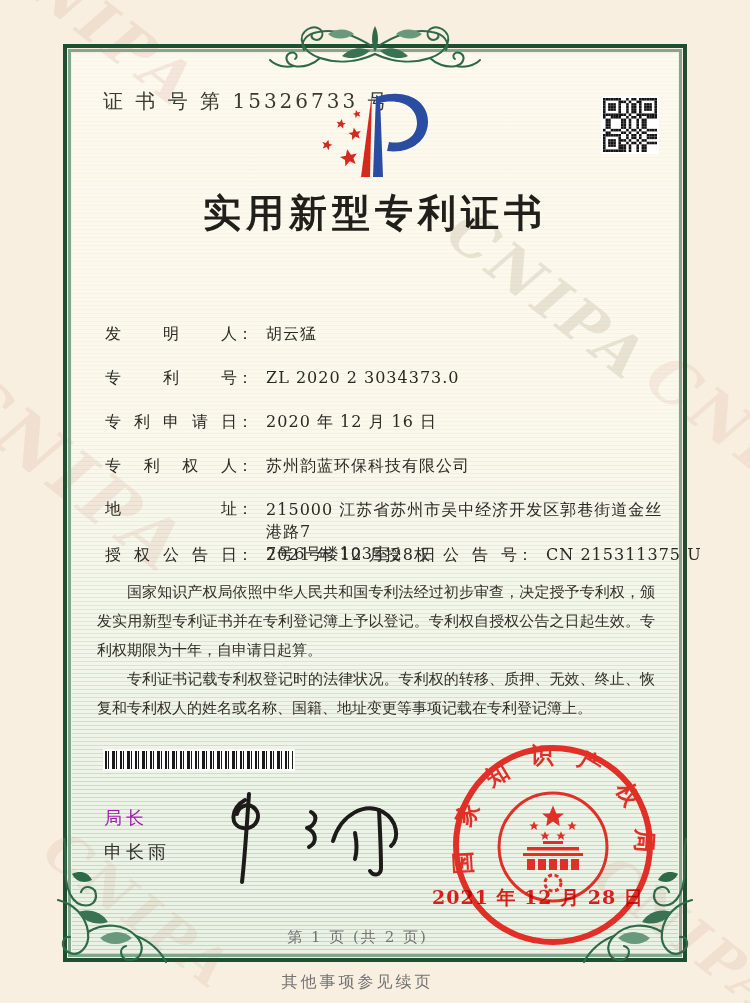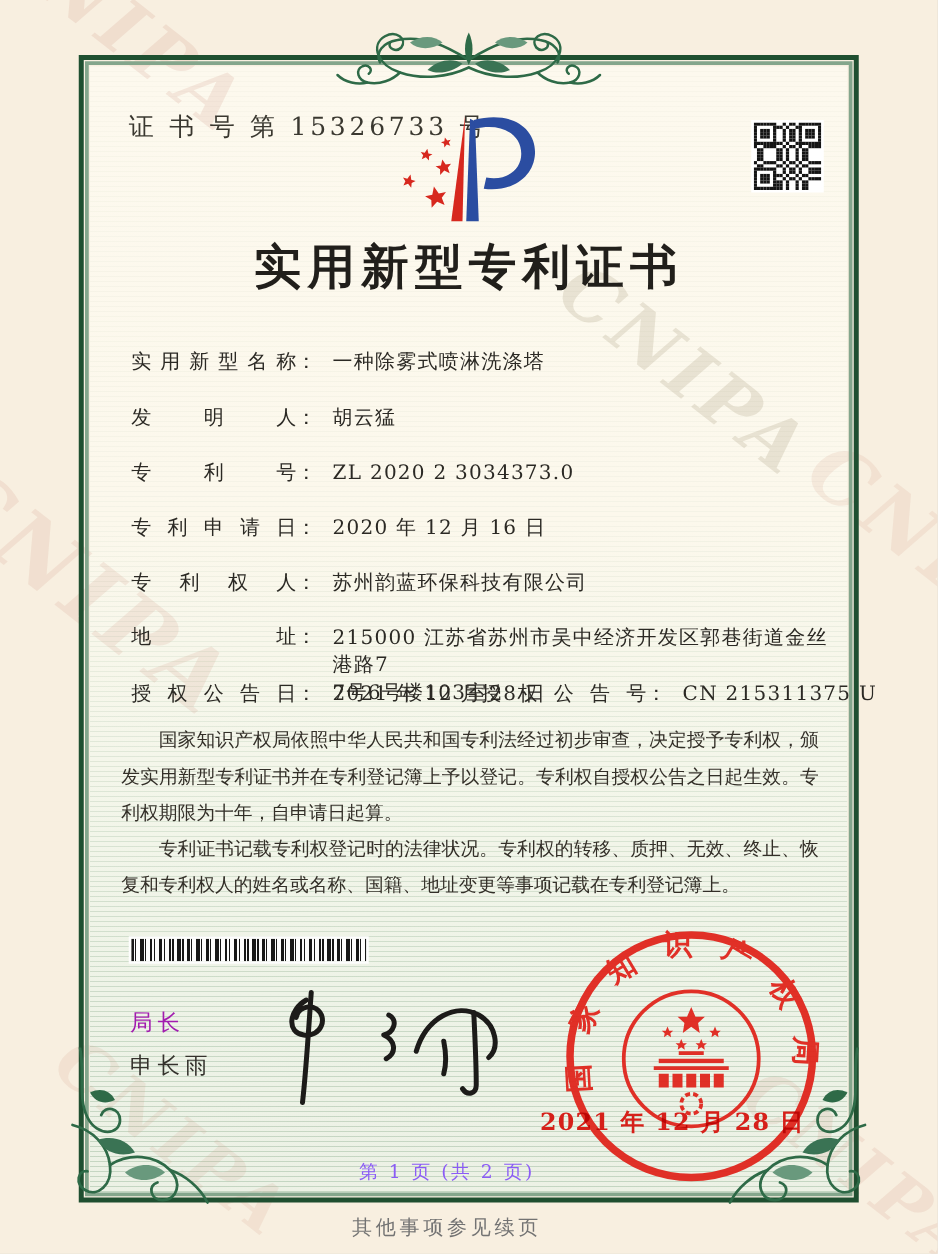--- a/index.html
+++ b/index.html
@@ -68,21 +68,21 @@
     outline:2px solid #fdfdfd;
   }
   .sig-title{position:absolute;left:104px;top:806px;font-size:18px;letter-spacing:4px;font-family:"DejaVu Sans","Liberation Sans",sans-serif;color:#a21caf;}
   .sig-name{position:absolute;left:104px;top:840px;font-size:18px;letter-spacing:4px;font-family:"DejaVu Sans","Liberation Sans",sans-serif;color:#34322c;}
   .signature{position:absolute;left:203px;top:786px;}
   .seal{position:absolute;left:448px;top:740px;width:210px;height:210px;mix-blend-mode:multiply;opacity:.95;}
   .seal-date{
     position:absolute;left:432px;top:885px;width:210px;text-align:center;z-index:5;
     color:#d6201a;font-size:19px;font-weight:700;letter-spacing:1px;white-space:nowrap;mix-blend-mode:multiply;
   }
-  .page-info{position:absolute;left:0;top:928px;width:715px;text-align:center;font-size:15px;letter-spacing:2px;color:#8b5cf6;}
+  .page-info{position:absolute;left:0;top:928px;width:715px;text-align:center;font-size:15px;letter-spacing:2px;color:#737373;}
   .note{position:absolute;left:0;top:972px;width:715px;text-align:center;font-size:16px;letter-spacing:3px;color:#737373;}
   .ornament{position:absolute;z-index:3;pointer-events:none;}
   svg text{font-family:"DejaVu Serif","Liberation Serif",serif;}
 </style>
 </head>
 <body>
 
 <svg width="0" height="0" style="position:absolute" aria-hidden="true">
   <defs>
     <g id="star5">
@@ -395,24 +395,20 @@
         <rect x="18.00" y="51.43" width="2.57" height="2.57"></rect>
         <rect x="20.57" y="51.43" width="2.57" height="2.57"></rect>
         <rect x="25.71" y="51.43" width="2.57" height="2.57"></rect>
         <rect x="33.43" y="51.43" width="2.57" height="2.57"></rect>
         <rect x="38.57" y="51.43" width="2.57" height="2.57"></rect>
         <rect x="41.14" y="51.43" width="2.57" height="2.57"></rect>
       </svg>
 
     <div class="title">实用新型专利证书</div>
 
-    <div class="frow" style="top:279px">
-      <span class="flabel">实用新型名称</span><span class="fcolon">：</span>
-      <span class="fvalue">一种除雾式喷淋洗涤塔</span>
-    </div>
     <div class="frow" style="top:324px">
       <span class="flabel">发明人</span><span class="fcolon">：</span>
       <span class="fvalue">胡云猛</span>
     </div>
     <div class="frow" style="top:368px">
       <span class="flabel">专利号</span><span class="fcolon">：</span>
       <span class="fvalue">ZL 2020 2 3034373.0</span>
     </div>
     <div class="frow" style="top:412px">
       <span class="flabel">专利申请日</span><span class="fcolon">：</span>

